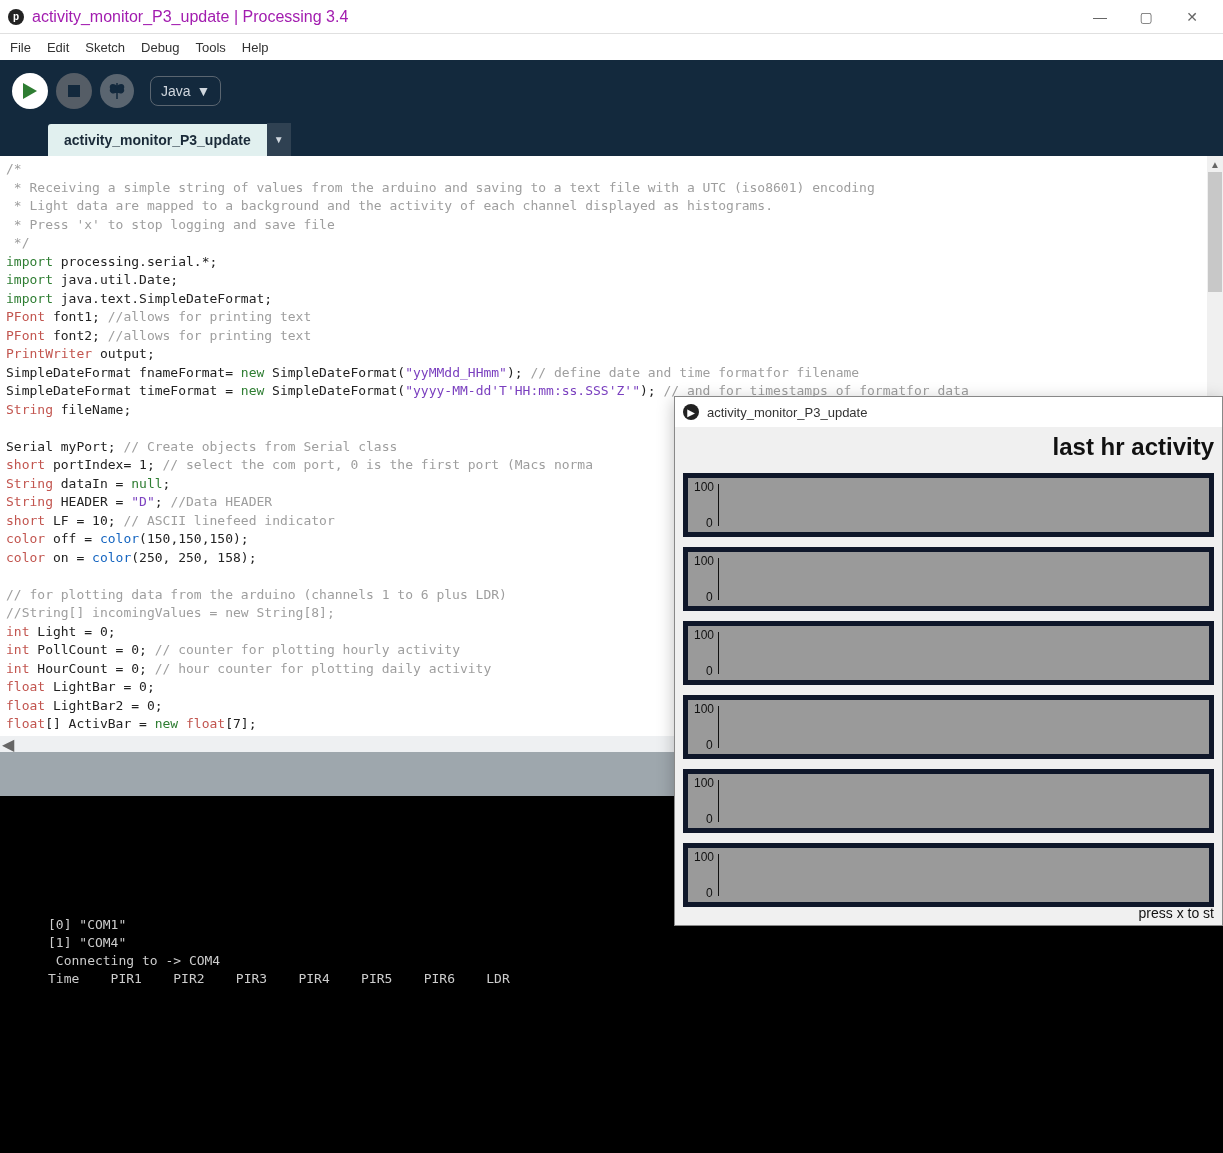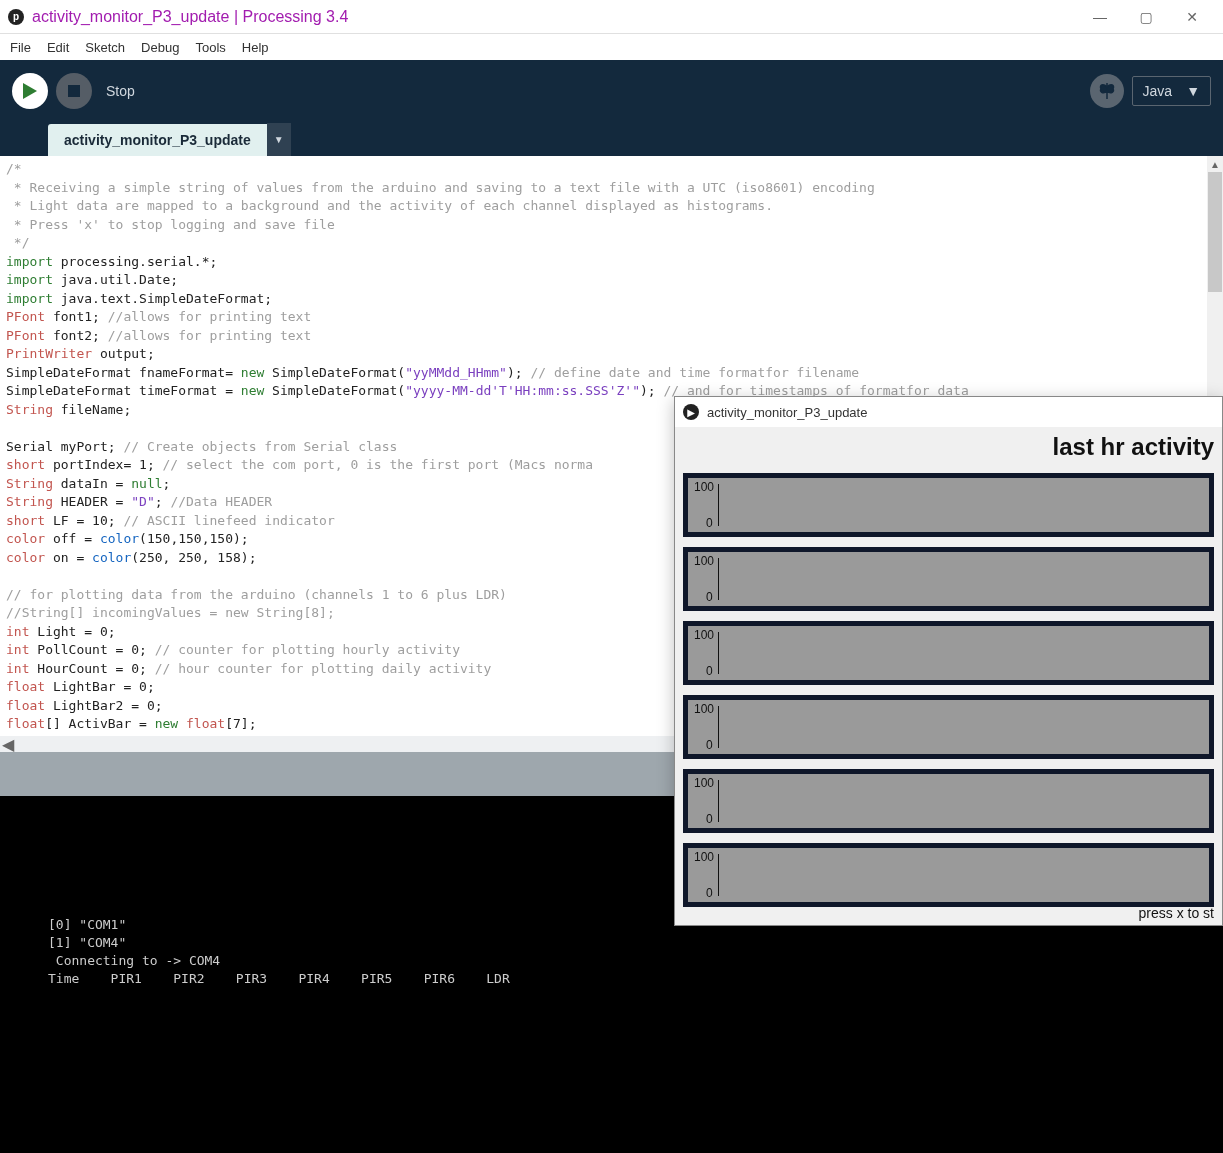--- a/index.html
+++ b/index.html
@@ -66,23 +66,23 @@
 .toolbar .stop-btn { background: #555d66; }
 .toolbar .stop-btn .sq { width: 12px; height: 12px; background: #13293d; }
 .toolbar .stop-label { color: #d0d7de; font-size: 14px; margin-left: 6px; flex: 1; }
 .toolbar .butterfly {
   width: 34px; height: 34px; border-radius: 50%;
   background: #5a6570; display: flex; align-items: center; justify-content: center;
   color: #13293d; font-size: 16px;
 }
 .toolbar .mode-select {
   border: 1px solid #5a6570; color: #d0d7de;
-  padding: 6px 10px; border-radius: 2px;
-  display: flex; align-items: center; gap: 14px;
-  font-size: 14px; 
+  padding: 6px 10px; border-radius: 8px;
+  display: flex; align-items: center; gap: 6px;
+  font-size: 14px; margin-left: 8px;
 }
 .tabbar {
   background: #13293d;
   height: 34px;
   display: flex;
   align-items: flex-end;
   padding-left: 48px;
 }
 .tab {
   background: #e1f0ef; color: #1a2a38;
@@ -197,21 +197,20 @@
 
 <div class="toolbar">
   <div class="run-btn">
     <svg width="14" height="16" viewBox="0 0 14 16">
         <path d="M0 0 L14 8 L0 16 Z"></path>
       </svg>
   </div>
   <div class="stop-btn">
     <div class="sq"></div>
   </div>
-  <div class="stop-label">Stop</div>
   <div class="butterfly">
     <svg width="20" height="20" viewBox="0 0 20 20">
         <path fill="#13293d" d="M10 2 L10 18 M10 6 C6 2 2 4 4 8 C2 10 6 14 10 10 M10 6 C14 2 18 4 16 8 C18 10 14 14 10 10" stroke="#13293d" stroke-width="1.5"></path>
       </svg>
   </div>
   <div class="mode-select">
     <span>Java</span>
     <span>▼</span>
   </div>
 </div>

